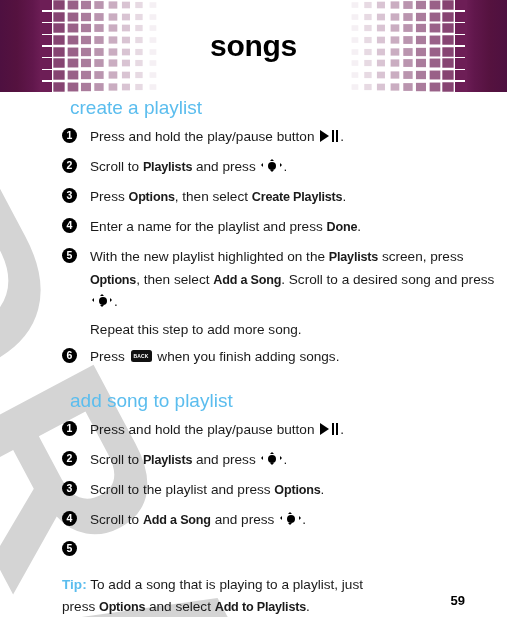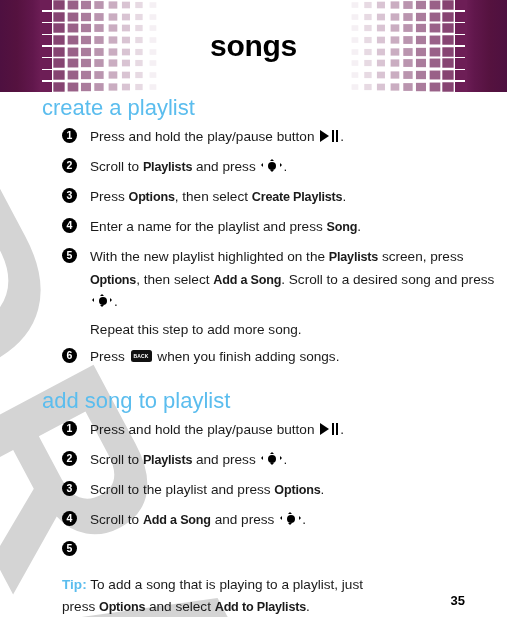--- a/index.html
+++ b/index.html
@@ -92,23 +92,23 @@
 
   
   #content {
     position: absolute;
     left: 0; top: 96px;
     width: 507px;
     z-index: 2;
   }
   .section-heading {
     color: #5bbdee;
-    font-size: 22px;
+    font-size: 19px;
     font-weight: normal;
-    margin: 0 0 3px 42px;
+    margin: 0 0 3px 70px;
     line-height: 24px;
   }
   .heading-gap { margin-top: 16px; }
 
   ol.steps {
     list-style: none;
     margin: 0;
     padding: 0;
   }
   ol.steps li {
@@ -455,31 +455,31 @@
 <div id="watermark">
   <span>DRAFT</span>
 </div>
 
 <div id="content">
     <div class="section-heading">create a playlist</div>
     <ol class="steps">
       <li><span class="bullet">1</span><span>Press and hold the play/pause button <span class="ic icon-playpause"><span class="tri"></span><span class="bar b1"></span><span class="bar b2"></span></span>.</span></li>
       <li><span class="bullet">2</span><span>Scroll to <b class="ui-term">Playlists</b> and press <span class="ic icon-navkey"><span class="dot"></span><span class="ar up"></span><span class="ar dn"></span><span class="ar lf"></span><span class="ar rt"></span></span>.</span></li>
       <li><span class="bullet">3</span><span>Press <b class="ui-term">Options</b>, then select <b class="ui-term">Create Playlists</b>.</span></li>
-      <li><span class="bullet">4</span><span>Enter a name for the playlist and press <b class="ui-term">Song</b>.</span></li>
+      <li><span class="bullet">4</span><span>Enter a name for the playlist and press <b class="ui-term">Done</b>.</span></li>
       <li><span class="bullet">5</span><span>With the new playlist highlighted on the <b class="ui-term">Playlists</b> screen, press <b class="ui-term">Options</b>, then select <b class="ui-term">Add a Song</b>. Scroll to a desired song and press <span class="ic icon-navkey"><span class="dot"></span><span class="ar up"></span><span class="ar dn"></span><span class="ar lf"></span><span class="ar rt"></span></span>.</span></li>
     </ol>
     <div class="plain-para">Repeat this step to add more song.</div>
     <ol class="steps">
       <li><span class="bullet">6</span><span>Press <span class="ic icon-backkey">BACK</span> when you finish adding songs.</span></li>
     </ol>
     <div class="section-heading heading-gap">add song to playlist</div>
     <ol class="steps">
       <li><span class="bullet">1</span><span>Press and hold the play/pause button <span class="ic icon-playpause"><span class="tri"></span><span class="bar b1"></span><span class="bar b2"></span></span>.</span></li>
       <li><span class="bullet">2</span><span>Scroll to <b class="ui-term">Playlists</b> and press <span class="ic icon-navkey"><span class="dot"></span><span class="ar up"></span><span class="ar dn"></span><span class="ar lf"></span><span class="ar rt"></span></span>.</span></li>
       <li><span class="bullet">3</span><span>Scroll to the playlist and press <b class="ui-term">Options</b>.</span></li>
       <li><span class="bullet">4</span><span>Scroll to <b class="ui-term">Add a Song</b> and press <span class="ic icon-navkey"><span class="dot"></span><span class="ar up"></span><span class="ar dn"></span><span class="ar lf"></span><span class="ar rt"></span></span>.</span></li>
       <li><span class="bullet">5</span></li>
     </ol>
     <div class="tip-para"><span class="tip-label">Tip:</span> To add a song that is playing to a playlist, just press <b class="ui-term">Options</b> and select <b class="ui-term">Add to Playlists</b>.</div>
   </div>
 
-<div id="page-number">35</div>
+<div id="page-number">59</div>
 
 </body></html>

